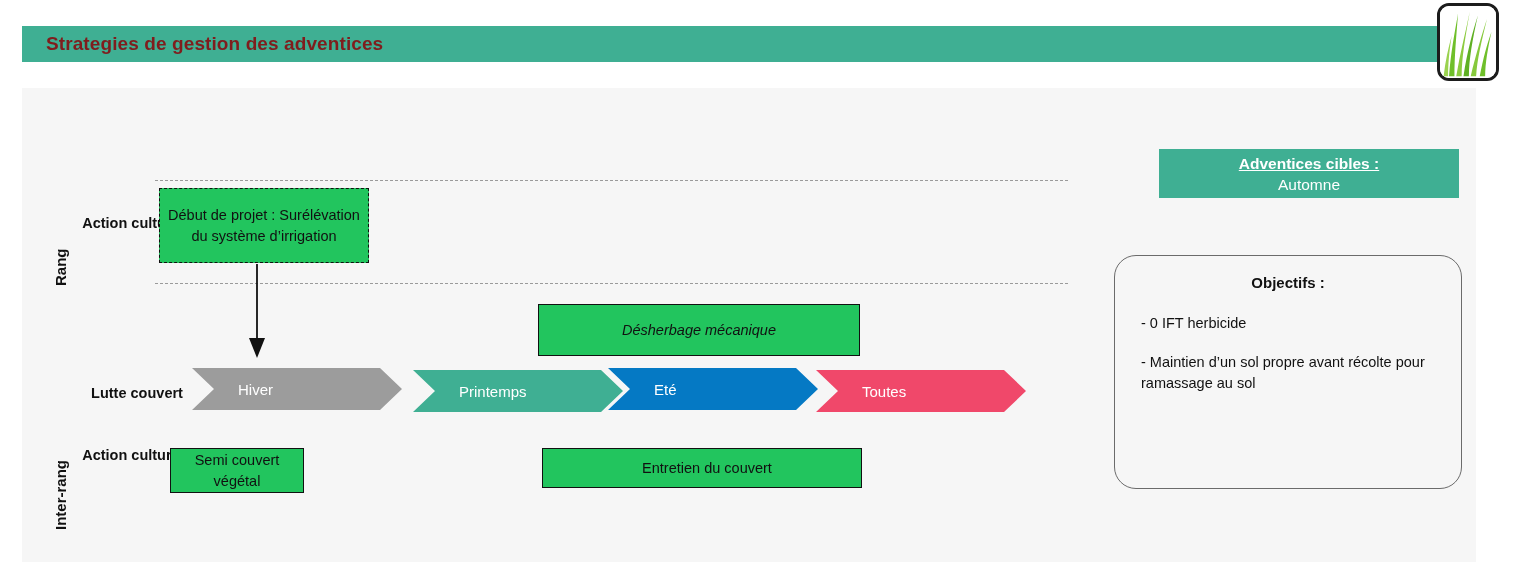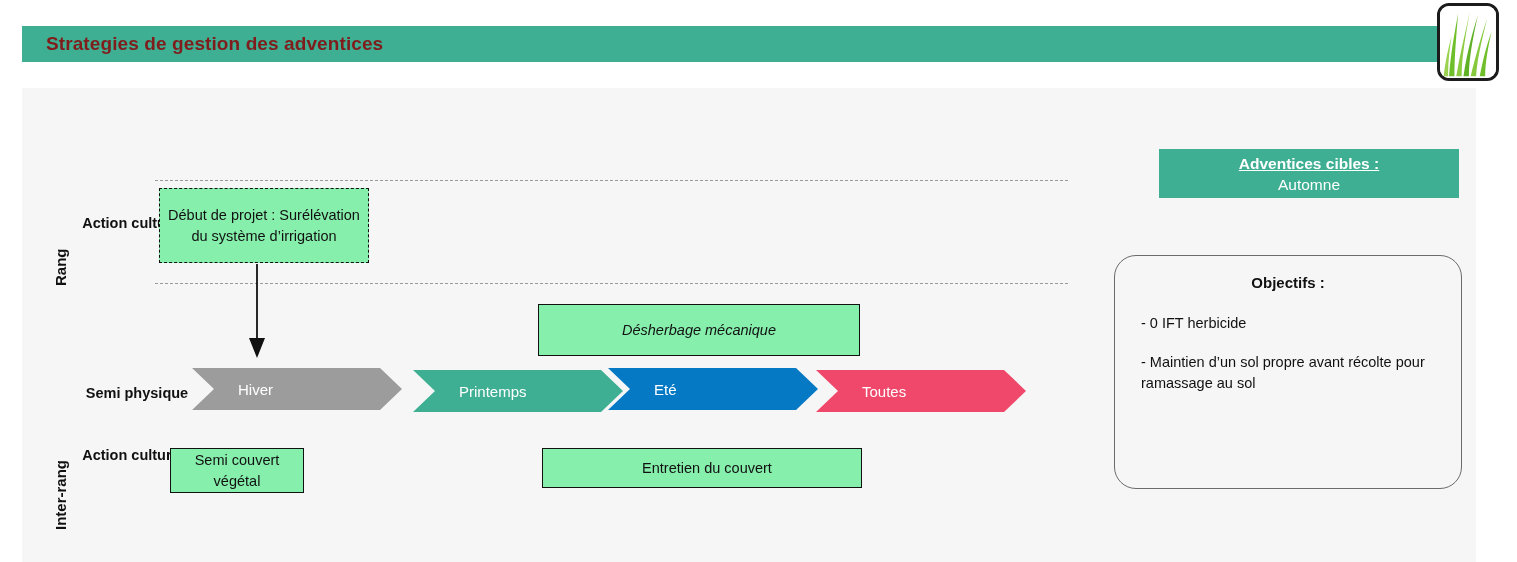--- a/index.html
+++ b/index.html
@@ -97,21 +97,21 @@
     text-align: center;
     width: 110px;
   }
   .row-label-1 { left: 60px; top: 126px; }
   .row-label-2 { left: 60px; top: 296px; }
   .row-label-3 { left: 60px; top: 358px; }
 
   
   .box {
     position: absolute;
-    background: #86efac;
+    background: #22c55e;
     display: flex;
     align-items: center;
     justify-content: center;
     text-align: center;
     color: #111111;
     font-size: 14.5px;
     line-height: 21px;
     box-sizing: border-box;
   }
   .box-dashed {
@@ -237,21 +237,21 @@
 
   <div class="panel">
 
     <div class="divider divider-top"></div>
     <div class="divider divider-mid"></div>
 
     <div class="rot-label rot-rang">Rang</div>
     <div class="rot-label rot-inter">Inter-rang</div>
 
     <div class="row-label row-label-1">Action culturale</div>
-    <div class="row-label row-label-2">Semi physique</div>
+    <div class="row-label row-label-2">Lutte couvert</div>
     <div class="row-label row-label-3">Action culturale</div>
 
     <div class="box box-dashed box-irrigation">Début de projet : Surélévation du système d’irrigation</div>
 
     <svg class="arrow-down" viewBox="0 0 40 96">
       <line x1="20" y1="0" x2="20" y2="78" stroke="#111111" stroke-width="1.8"></line>
       <polygon points="20,94 12,74 28,74" fill="#111111"></polygon>
     </svg>
 
     <div class="box box-solid box-desherbage">Désherbage mécanique</div>

